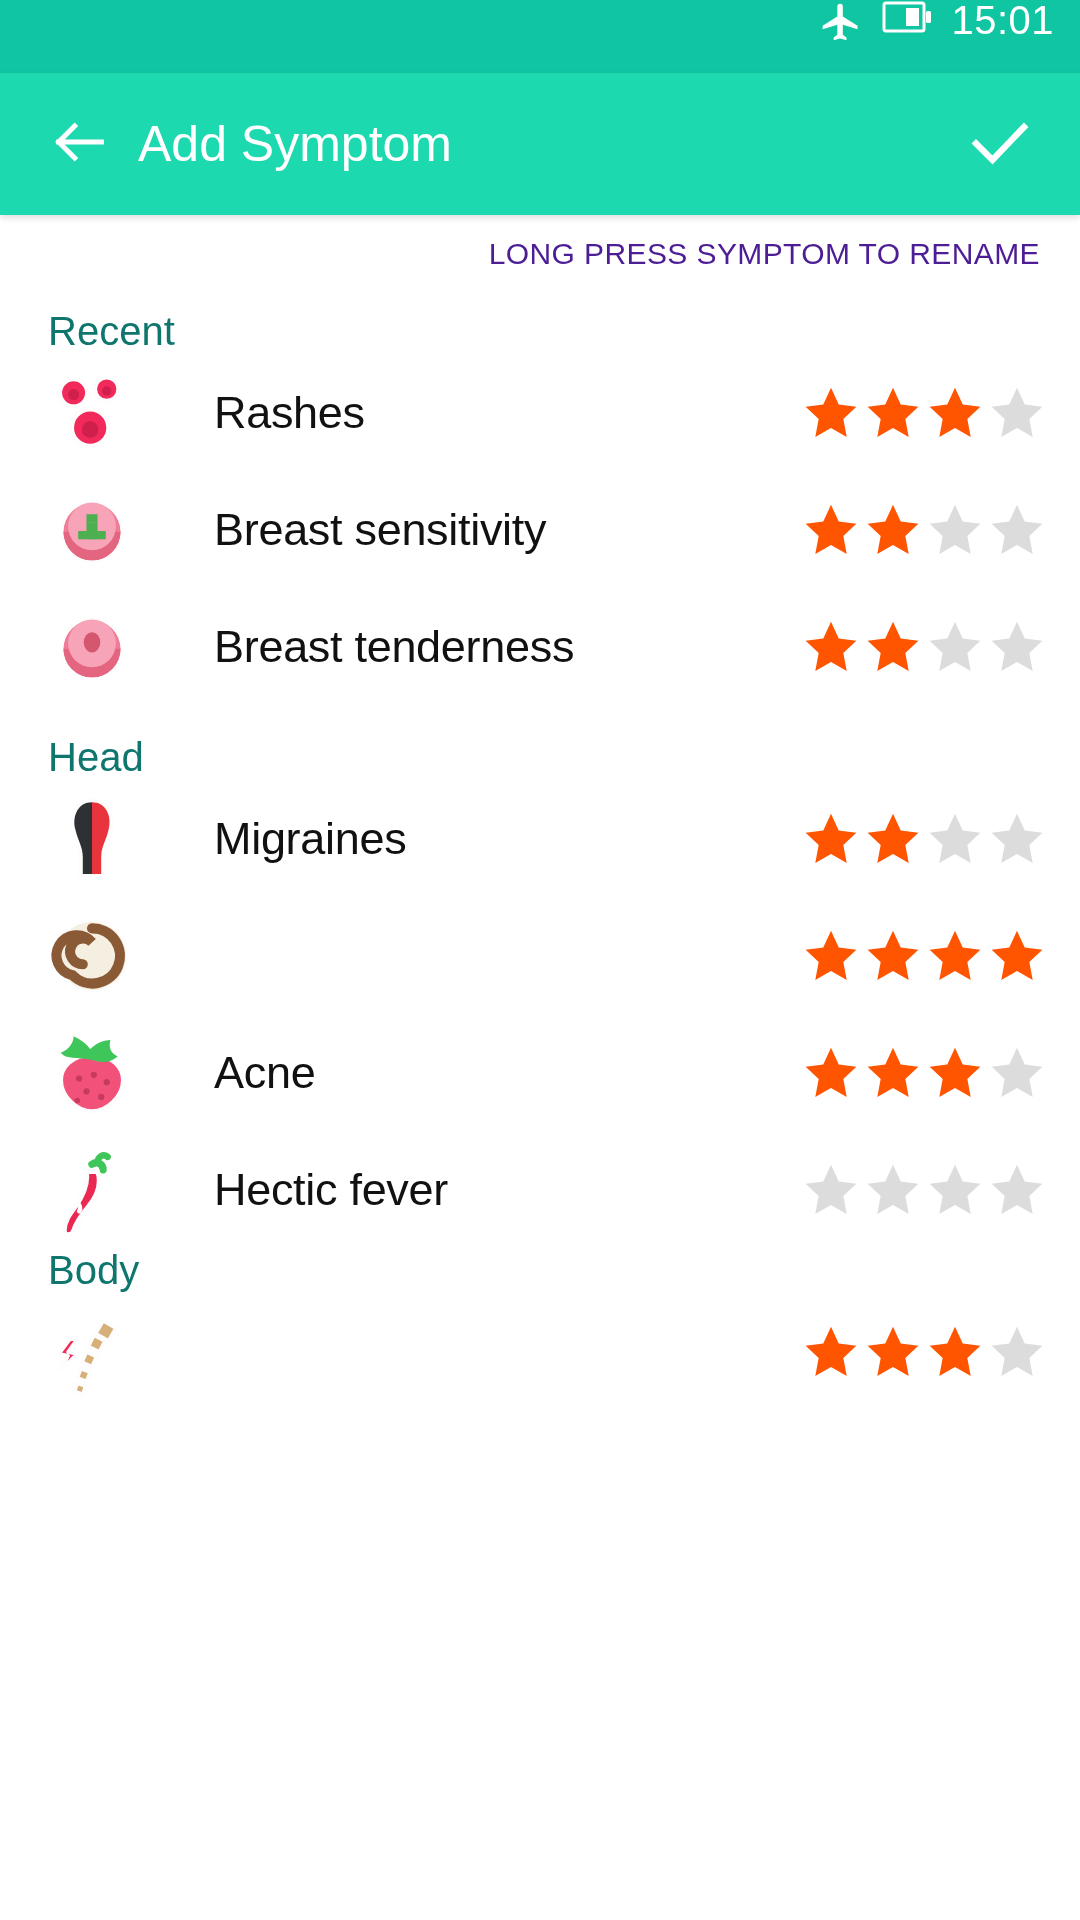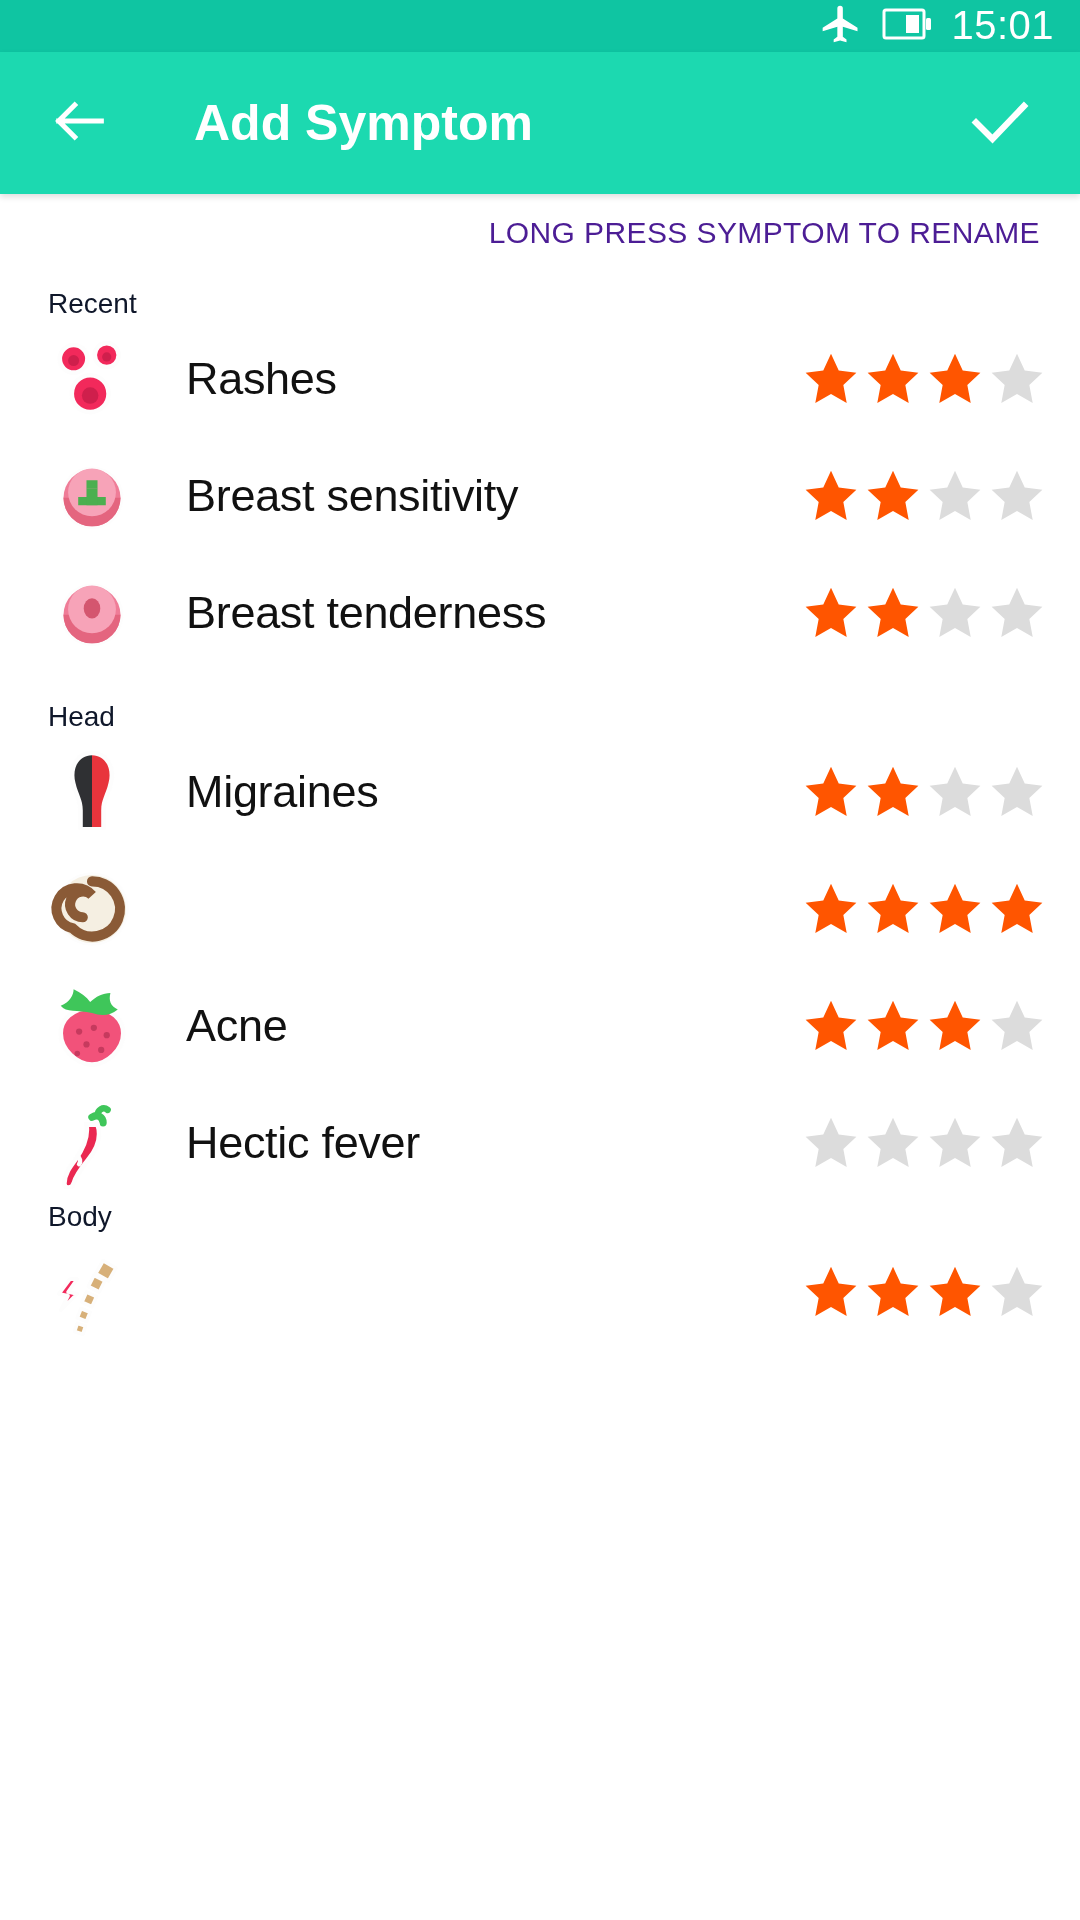--- a/index.html
+++ b/index.html
@@ -6,24 +6,23 @@
   html, body {
     width: 1080px;
     height: 1920px;
     background: #ffffff;
     font-family: "Liberation Sans", sans-serif;
     overflow: hidden;
   }
 
   
   .status-bar {
-    height: 52px;
+    height: 73px;
     background: #0fc5a2;
     display: flex;
-    align-items: center;
     justify-content: flex-end;
     padding-right: 26px;
     gap: 18px;
   }
   .status-icon { display: block; }
   .status-time {
     color: #ffffff;
     font-size: 40px;
     font-weight: 400;
     letter-spacing: 0.5px;
@@ -43,22 +42,22 @@
     z-index: 5;
   }
   .back-btn {
     width: 72px; height: 72px;
     display: flex; align-items: center; justify-content: center;
     flex: 0 0 auto;
   }
   .app-title {
     color: #ffffff;
     font-size: 50px;
-    font-weight: bold;
-    margin-left: 78px;
+    font-weight: normal;
+    margin-left: 22px;
     white-space: nowrap;
     letter-spacing: 0px;
   }
   .check-btn {
     margin-left: auto;
     width: 80px; height: 80px;
     display: flex; align-items: center; justify-content: center;
     flex: 0 0 auto;
   }
 
@@ -73,35 +72,36 @@
   .hint {
     text-align: right;
     padding: 22px 40px 0 0;
     color: #4c1d95;
     font-size: 30px;
     letter-spacing: 0.4px;
     font-weight: 400;
   }
 
   .section-header {
-    color: #0f172a;
-    font-size: 28px;
+    color: #0f766e;
+    font-size: 40px;
     padding-left: 48px;
     font-weight: 400;
   }
   .sec-recent { margin-top: 38px; }
   .sec-head   { margin-top: 30px; }
   .sec-body   { }
 
   .row {
     height: 117px;
     display: flex;
     align-items: center;
     padding-left: 44px;
     padding-right: 34px;
+    gap: 28px;
   }
   .row-icon {
     width: 96px; height: 96px;
     flex: 0 0 auto;
     display: flex; align-items: center; justify-content: center;
   }
   .row-label {
     margin-left: 46px;
     font-size: 45px;
     color: #111111;

